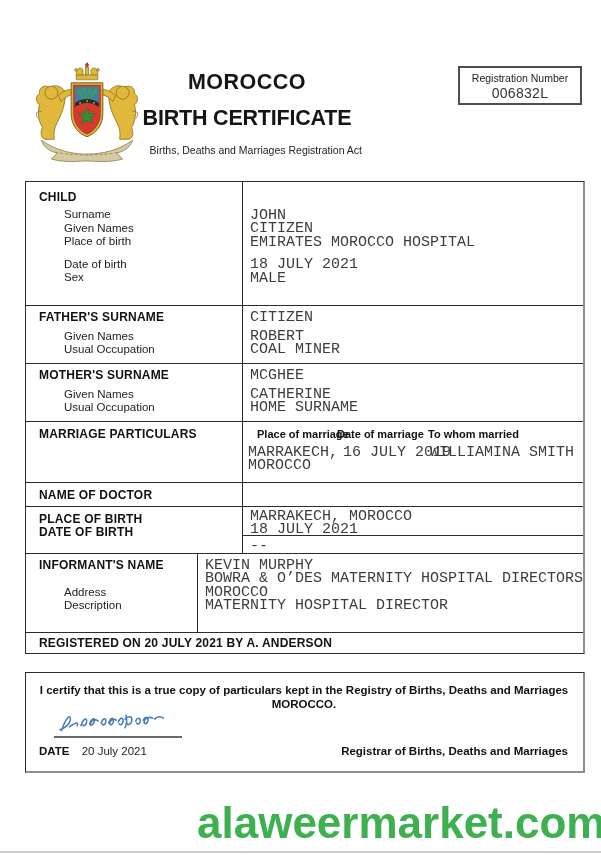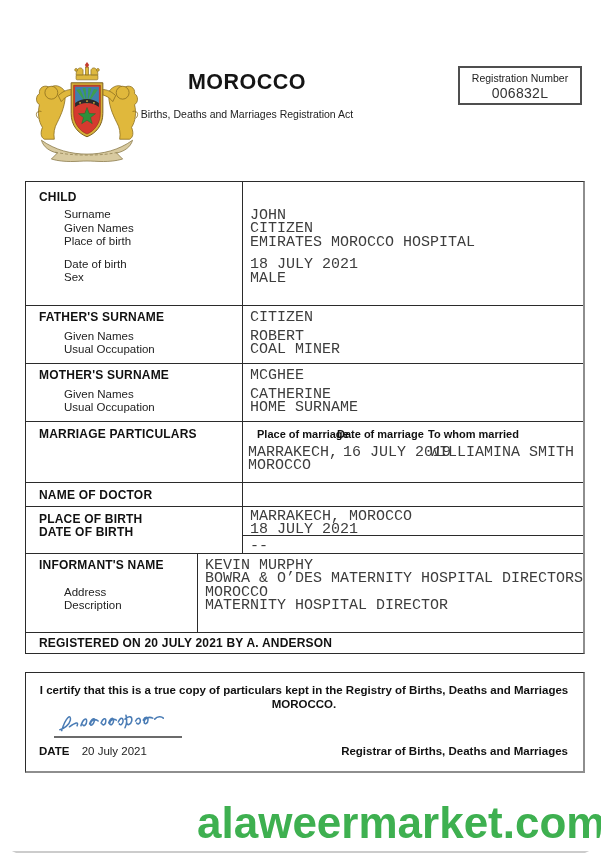--- a/index.html
+++ b/index.html
@@ -1,25 +1,25 @@
 <!DOCTYPE html>
 <html><head>
 <meta charset="utf-8">
 <style>
   html,body{margin:0;padding:0;background:#fff;}
   .page{
     position:relative;width:601px;height:855px;background:#ffffff;overflow:hidden;
-    font-family:"Liberation Sans","DejaVu Sans",sans-serif;color:#111;border-radius:26px;
+    font-family:"Liberation Sans","DejaVu Sans",sans-serif;color:#111;
   }
   
   .crest{position:absolute;left:30px;top:62px;width:114px;height:102px;}
   .titles{position:absolute;left:132px;top:70px;width:230px;text-align:center;}
   .country{font-size:21.5px;font-weight:bold;letter-spacing:.5px;color:#151515;}
   .doc-title{margin-top:11px;font-size:21.5px;font-weight:bold;letter-spacing:-.2px;color:#151515;}
-  .act{margin-top:13px;font-size:10.5px;color:#222;}
+  .act{margin-top:13px;font-size:10.5px;color:#222;text-align:right;}
   .regbox{
     position:absolute;left:458px;top:66px;width:124px;height:39px;box-sizing:border-box;
     border:2px solid #4f4f4f;text-align:center;padding-top:4px;
   }
   .regbox .rlabel{font-size:10.5px;color:#222;}
   .regbox .rnum{font-size:14px;color:#333;letter-spacing:.3px;margin-top:1px;}
   
   .cert-table{
     position:absolute;left:25px;top:181px;width:560px;height:473px;box-sizing:border-box;
     border:1px solid #2b2b2b;border-right:2px solid #8e8e8e;background:#fff;
@@ -115,20 +115,21 @@
     </g>
 
     <g>
       <path d="M10 79 C24 89 40 93 56 93 C72 93 88 89 102 79 C100 86 94 90 86 92 L92 98 C78 102 66 100 56 100 C46 100 34 102 20 98 L26 92 C18 90 12 86 10 79 Z" fill="#d8caa0" stroke="#8a7a4a" stroke-width="0.8"></path>
       <path d="M24 91 C40 95 72 95 88 91" fill="none" stroke="#8a7a4a" stroke-width="0.7" stroke-dasharray="3 2"></path>
     </g>
   </svg>
 
   <div class="titles">
     <div class="country">MOROCCO</div>
+    <div class="doc-title">BIRTH CERTIFICATE</div>
     <div class="act">Births, Deaths and Marriages Registration Act</div>
   </div>
 
   <div class="regbox">
     <div class="rlabel">Registration Number</div>
     <div class="rnum">006832L</div>
   </div>
 
   <div class="cert-table">
 

